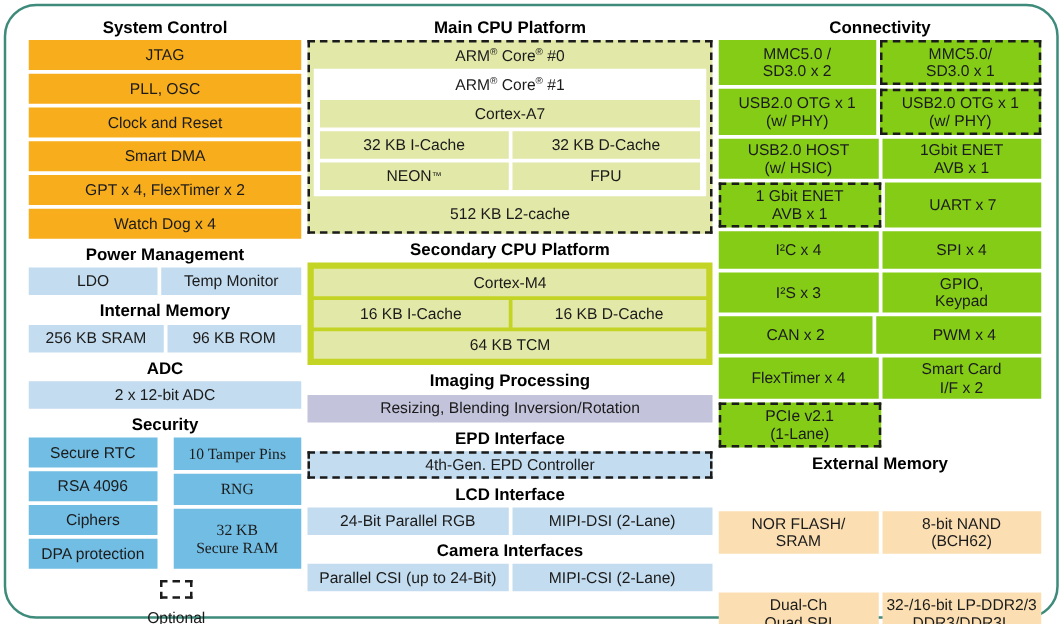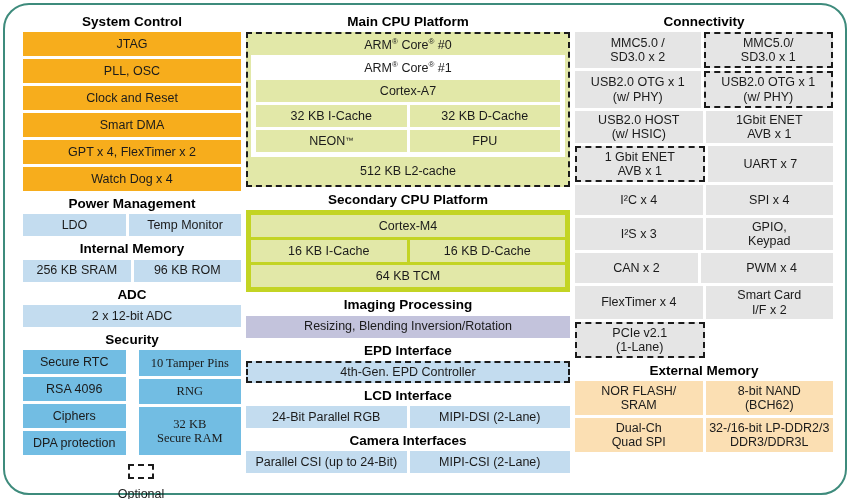--- a/index.html
+++ b/index.html
@@ -34,22 +34,22 @@
   .cell {
     flex: 1; display: flex; align-items: center; justify-content: center;
     text-align: center; font-size: 12.5px; color: #1b1b1b;
     line-height: 1.13; padding: 2px 3px;
     min-height: 22px;
   }
   .orange  { background: #f7ad1c; }
   .blue    { background: #c3dcef; }
   .secblue { background: #72bde3; }
   .purple  { background: #c3c3dc; }
-  .teal    { background: #e5e5e5; }
-  .peach   { background: #fbdfb3; }
+  .teal    { background: #84cc16; }
+  .peach   { background: #fbdfb3; margin-top: 28px; }
   .olive   { background: #e2e8a8; }
 
   .dashed { border: 2px dashed #1b1b1b; }
 
   
   .core0-wrap {
     border: 2px dashed #1b1b1b;
     background: #e2e8a8;
     padding: 2px 3px 3px 3px;
   }

